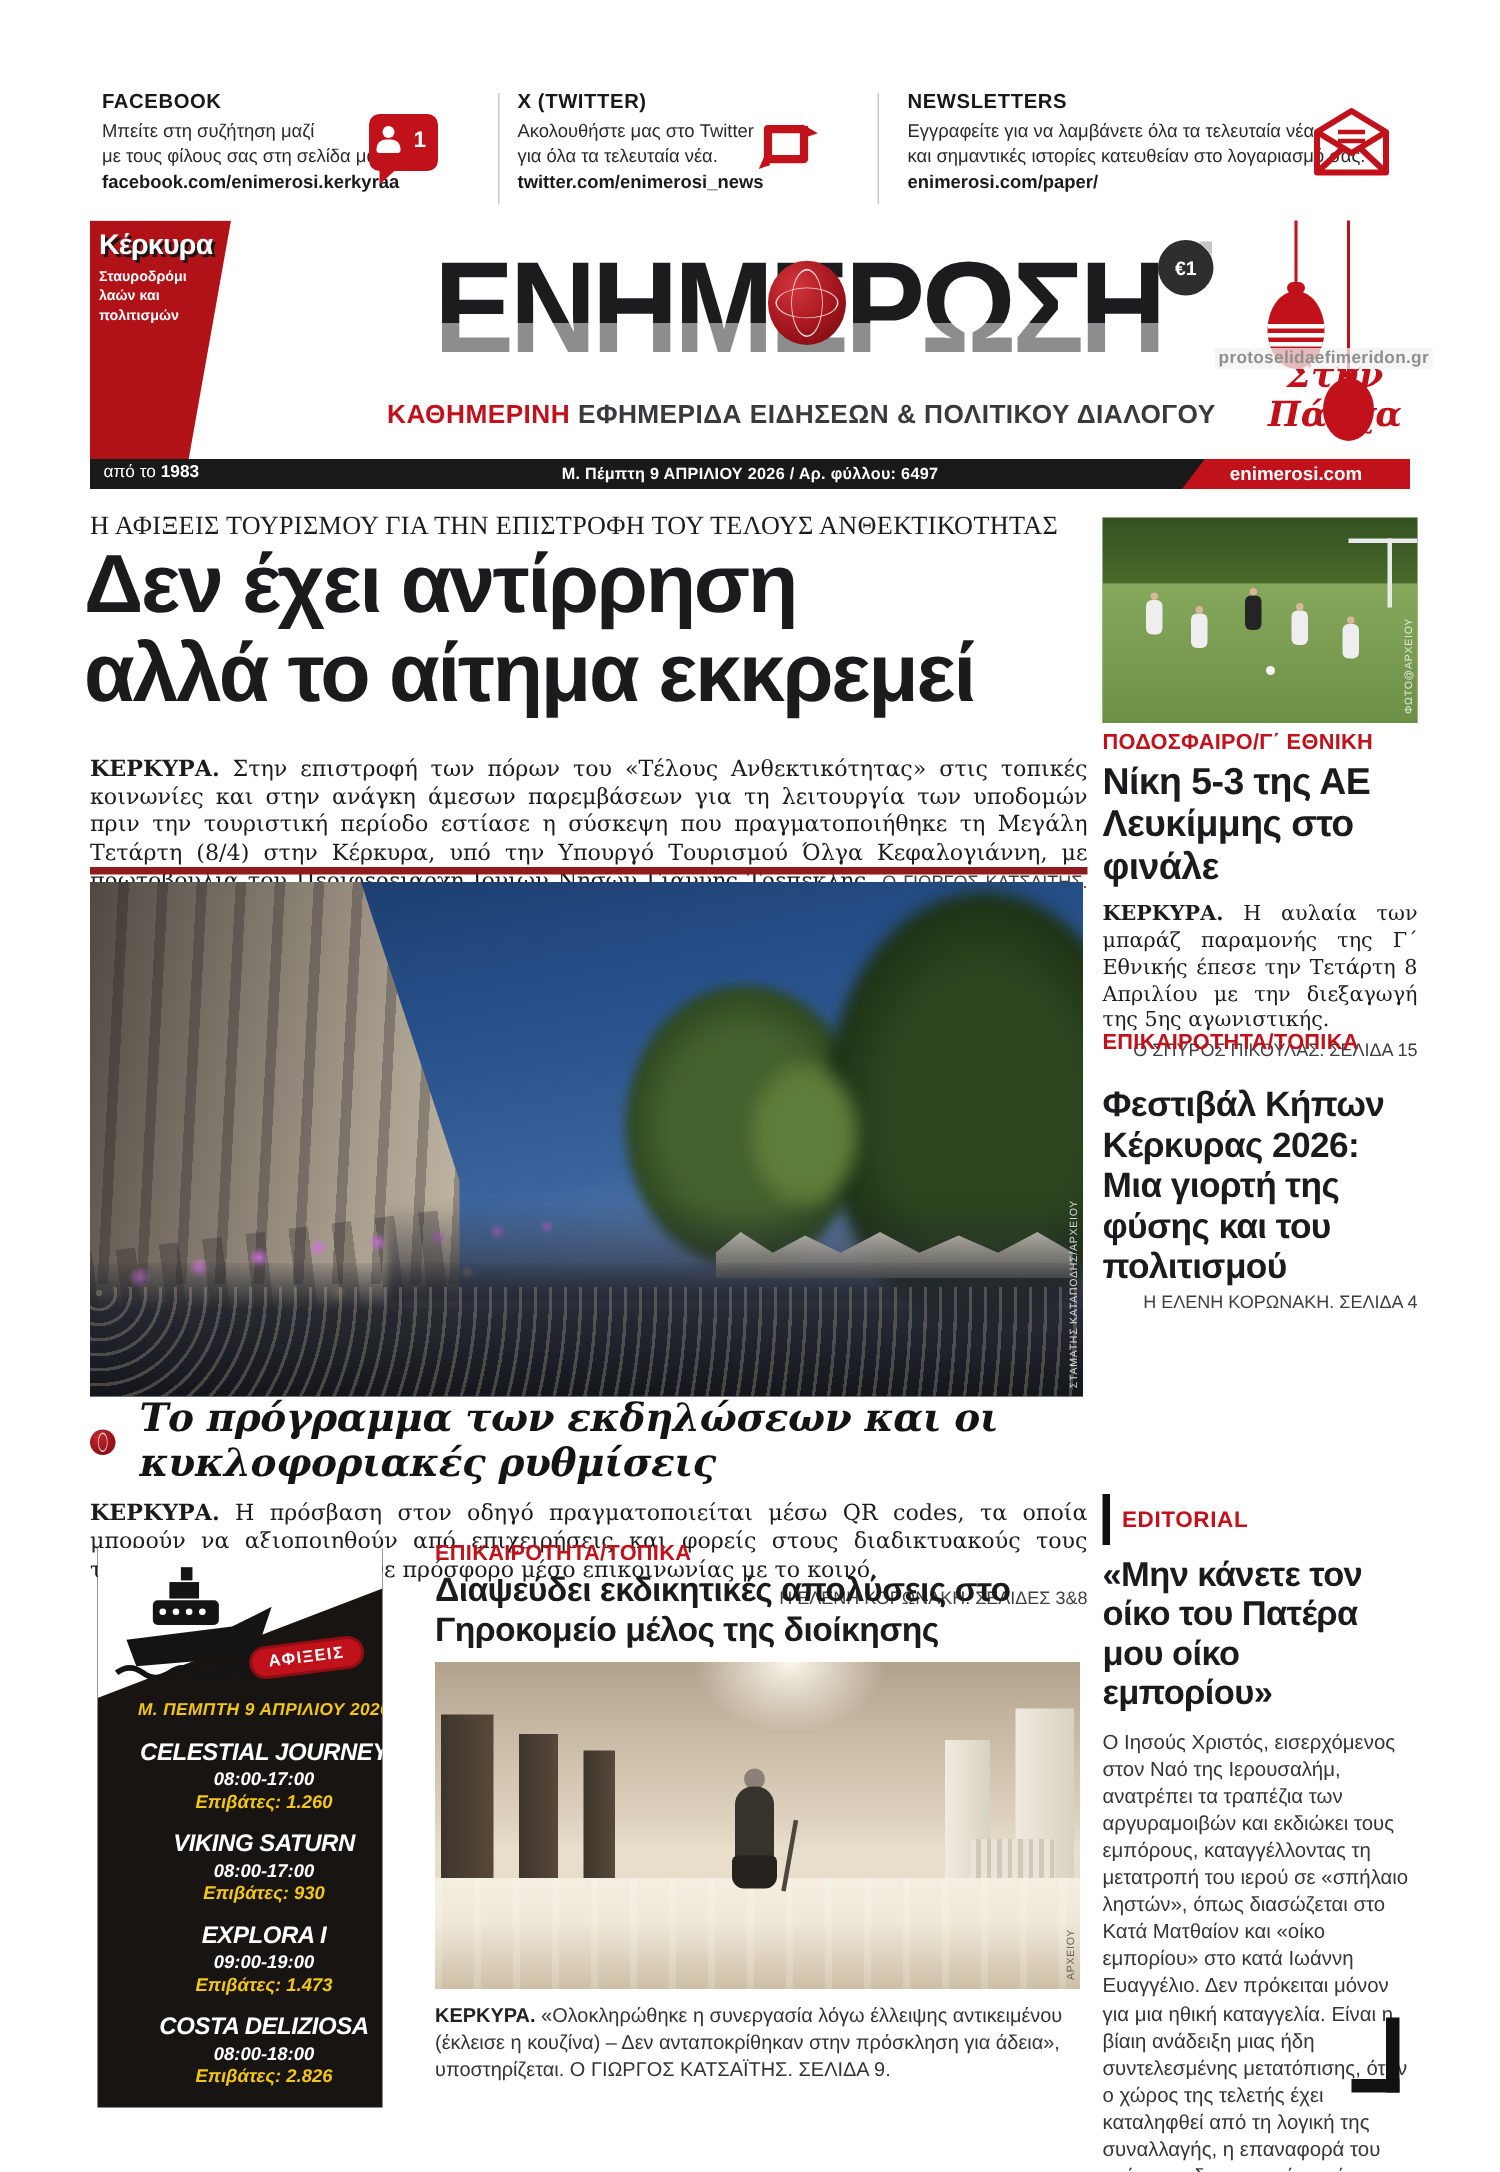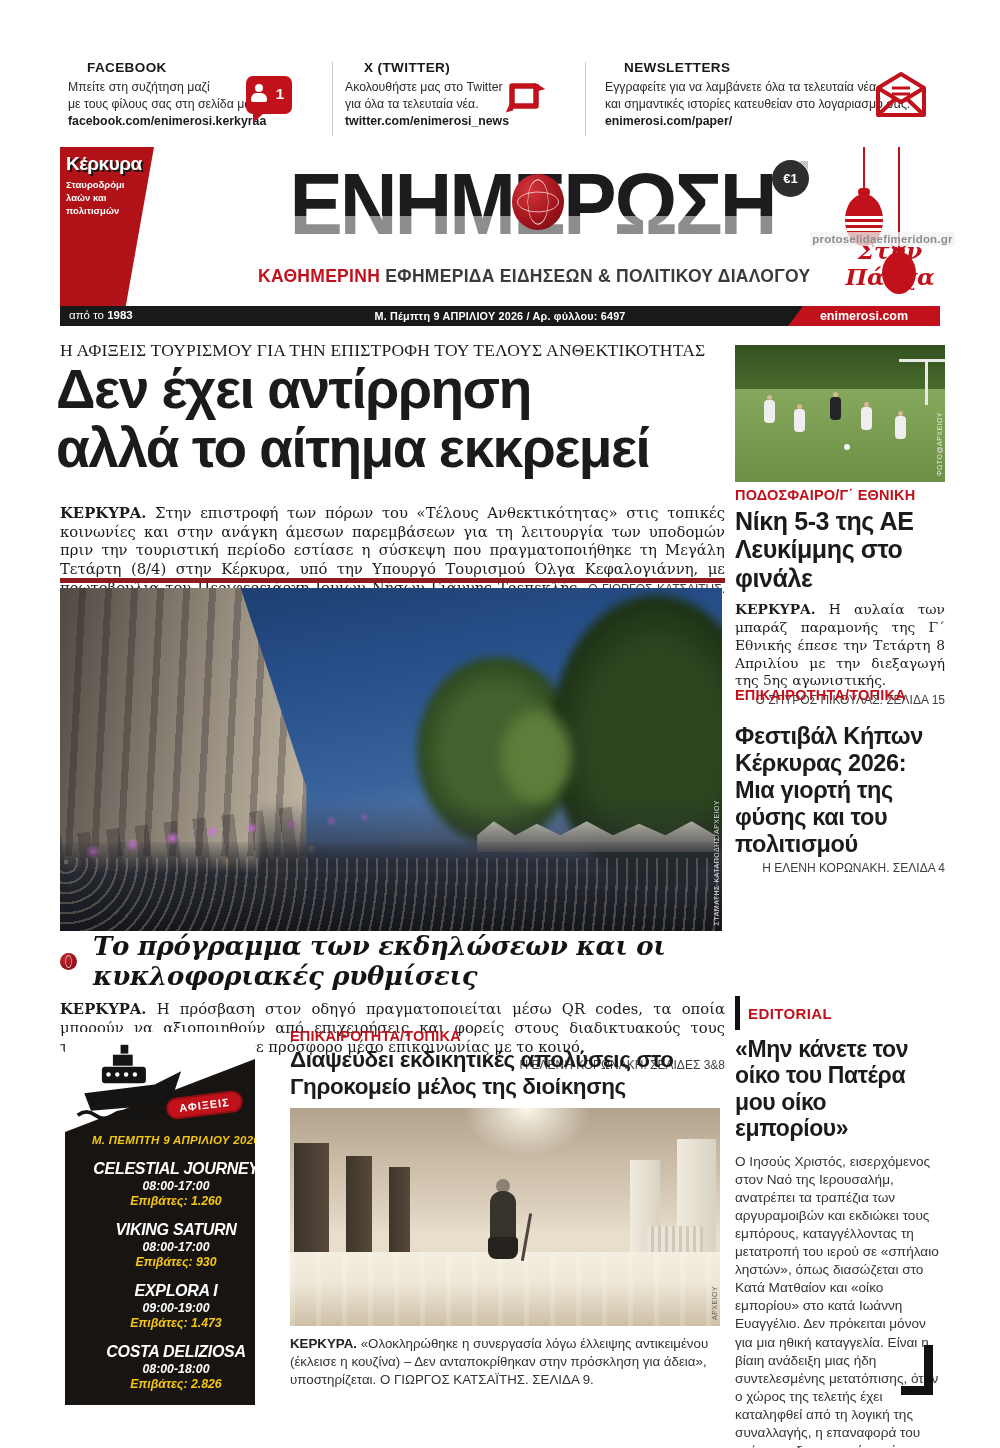--- a/index.html
+++ b/index.html
@@ -1,21 +1,21 @@
 <!DOCTYPE html>
 <html lang="el"><head>
 <meta charset="utf-8">
 <style>
   * { margin:0; padding:0; box-sizing:border-box; }
   body { background:#ffffff; font-family:"Liberation Sans", sans-serif; }
   .page { position:relative; width:1000px; height:1448px; margin:0 auto; background:#fff; overflow:hidden; }
 
   
   .soc-col { position:absolute; top:60px; }
-  .soc-title { font-size:13.5px; font-weight:bold; letter-spacing:.4px; color:#181818; margin-bottom:4px;margin-left:19px; }
+  .soc-title { font-size:13.5px; font-weight:bold; letter-spacing:.4px; color:#181818; margin-bottom:4px; }
   .soc-line { font-size:12.3px; color:#2a2a2a; line-height:1.35; white-space:nowrap; }
   .soc-url { font-size:12.3px; font-weight:bold; color:#1a1a1a; line-height:1.5; white-space:nowrap; text-decoration:none; display:block;}
   .soc-divider { position:absolute; top:62px; width:1px; height:74px; background:#c9c9c9; }
 
   .fb-badge { position:absolute; left:246px; top:76px; width:46px; height:38px; background:#c1121c; border-radius:7px; }
   .fb-badge::after { content:""; position:absolute; left:7px; bottom:-9px; border-top:10px solid #c1121c; border-right:11px solid transparent; }
   .fb-head { position:absolute; left:9px; top:8px; width:8px; height:8px; border-radius:50%; background:#fff; }
   .fb-body { position:absolute; left:5px; top:17px; width:16px; height:9px; border-radius:6px 6px 2px 2px; background:#fff; }
   .fb-count { position:absolute; right:8px; top:9px; color:#fff; font-size:15px; font-weight:bold; }
 

